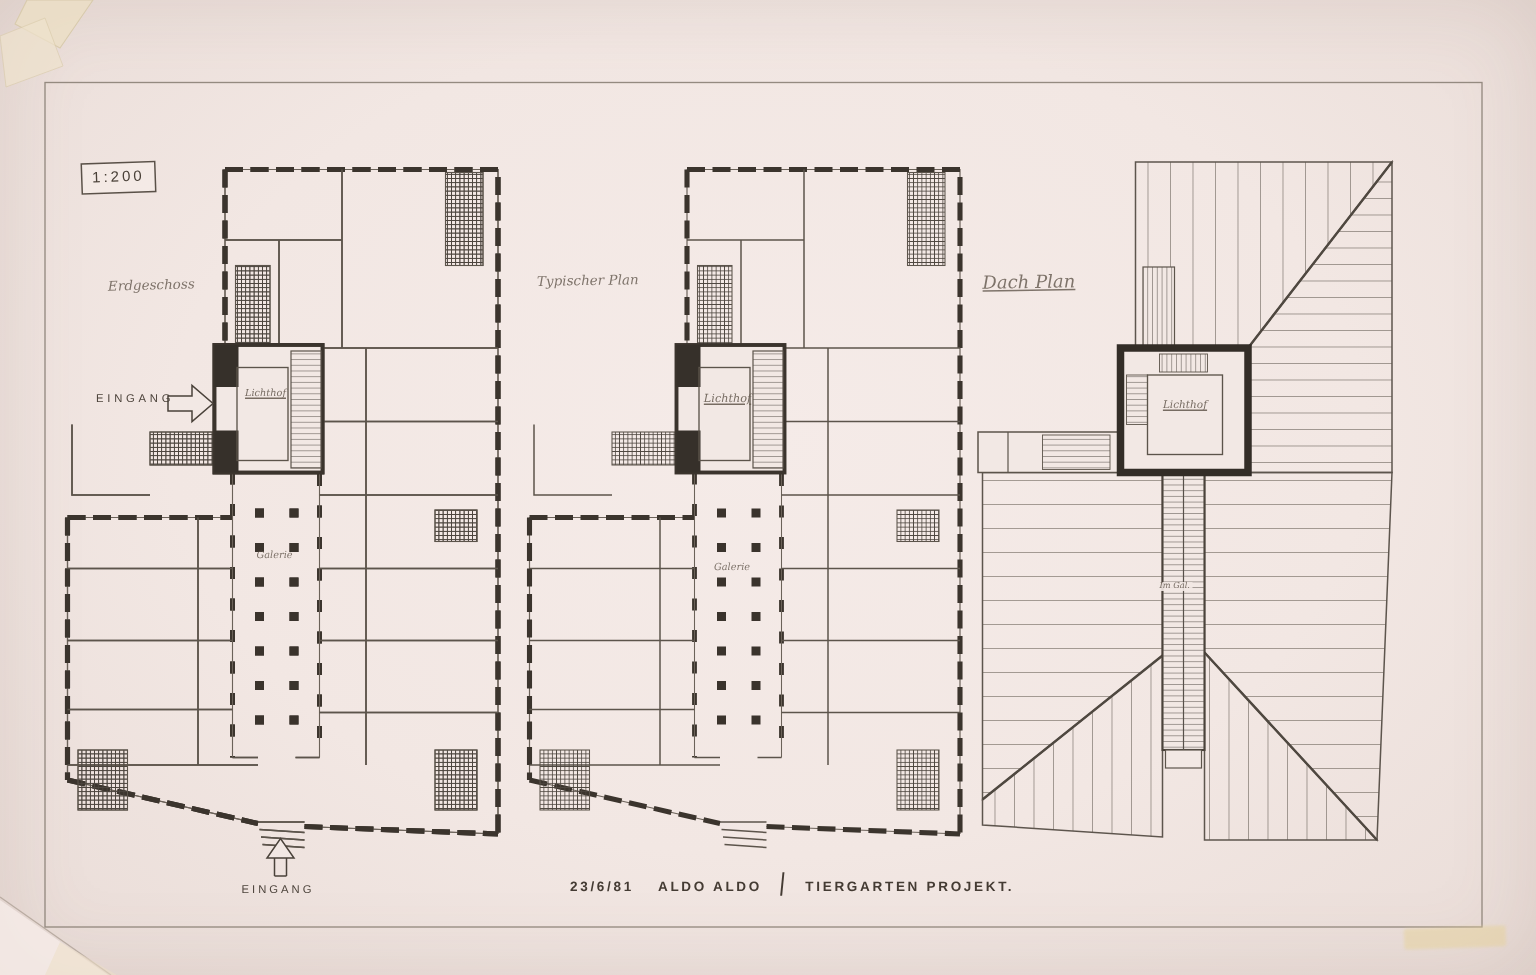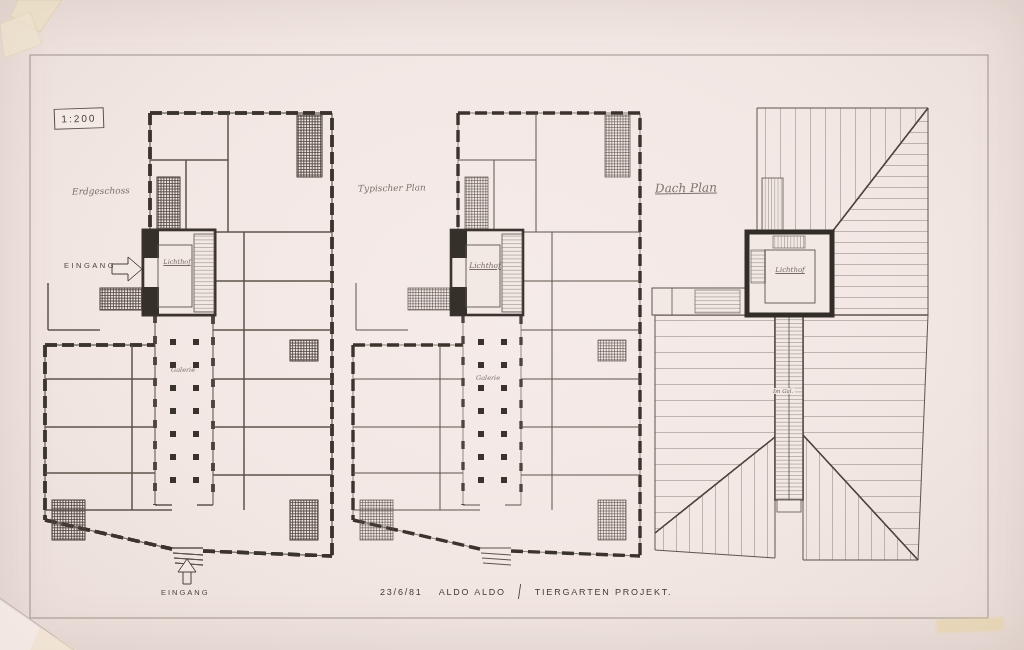--- a/index.html
+++ b/index.html
@@ -27,21 +27,21 @@
   .court{font-size:6.5px;opacity:.9;width:40px;text-align:center;text-decoration:underline;}
   #lichthof-1{left:157px;top:258px;}
   #lichthof-2{left:465px;top:261px;font-size:7.5px;}
   #lichthof-3{left:770px;top:266px;font-size:7px;}
   .hall-lbl{font-size:6.5px;opacity:.85;width:32px;text-align:center;}
   #galerie-1{left:167px;top:366px;}
   #galerie-2{left:472px;top:374px;}
   #imgal-label{left:771px;top:388px;font-size:5.5px;background:#f2e8e4;padding:0 2px;opacity:.9;}
   #title-block{
     left:380px;top:585px;font-size:9px;letter-spacing:1.8px;color:#443b33;
-    display:flex;align-items:baseline;gap:16px;
+    display:flex;align-items:baseline;gap:16px;font-weight:bold;
   }
   #title-divider{display:inline-block;transform:scaleY(1.9);font-size:11px;margin:0 -4px;}
   #stamp-smudge{
     left:936px;top:618px;width:68px;height:14px;background:#e6d29a;opacity:.5;
     filter:blur(1px);transform:rotate(-2deg);border-radius:2px;
   }
 </style>
 </head>
 <body>
 

